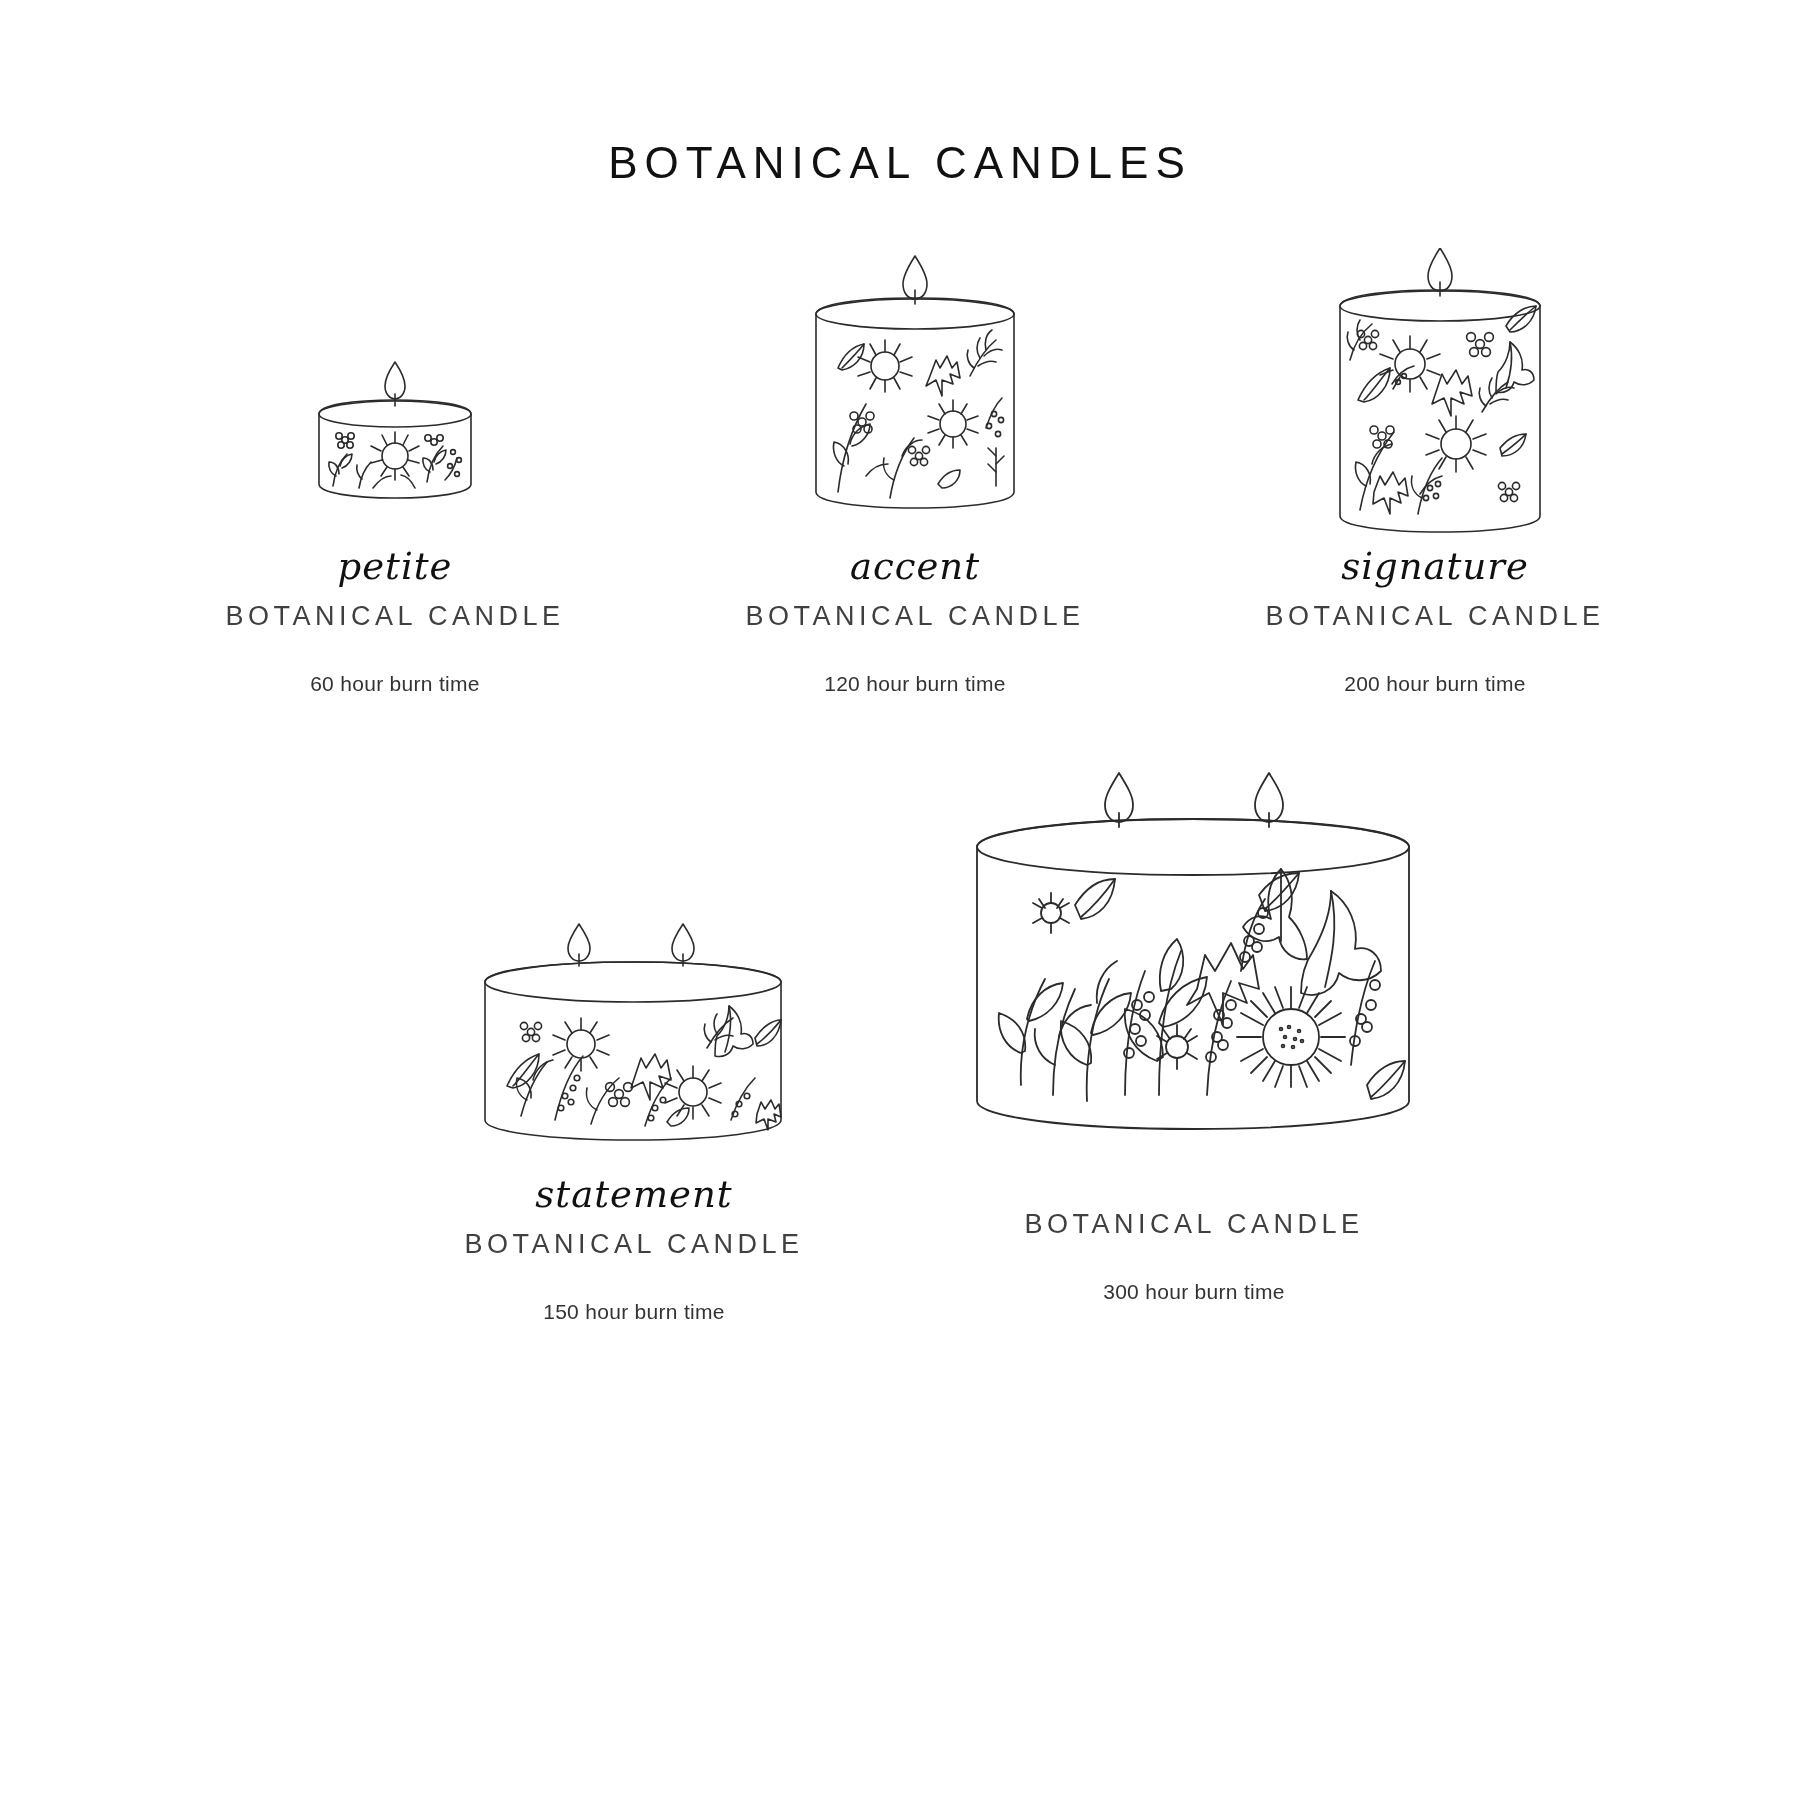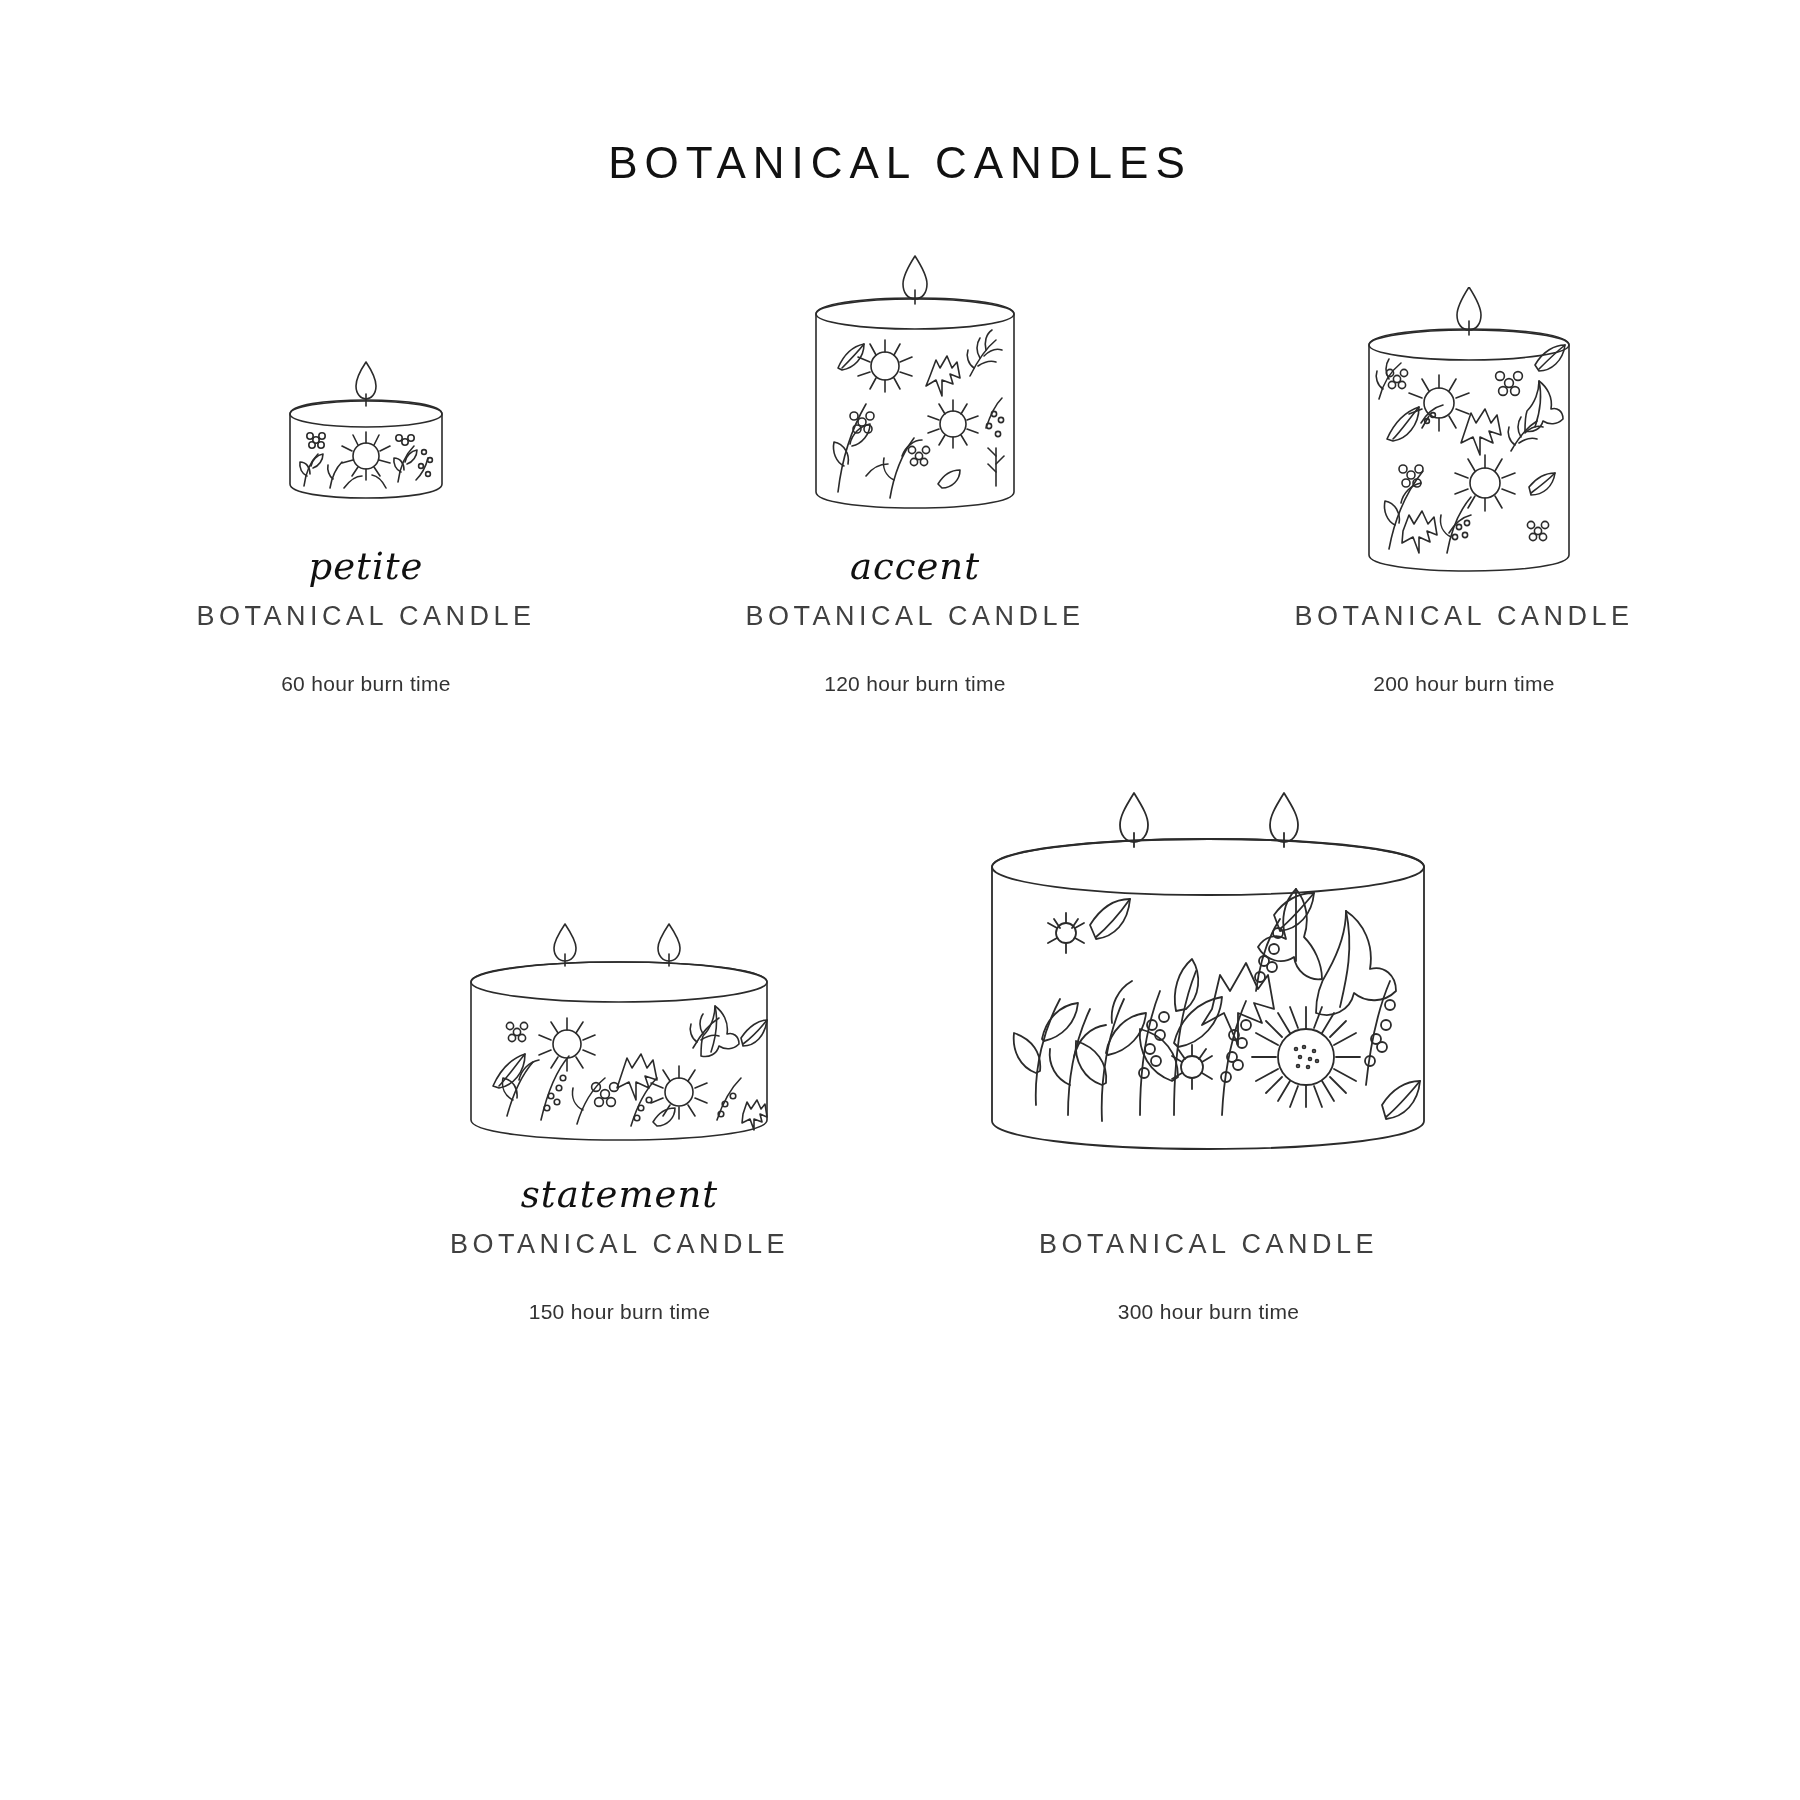--- a/index.html
+++ b/index.html
@@ -21,22 +21,21 @@
     font-size: 44px;
     font-weight: normal;
     letter-spacing: 7px;
     margin-top: 138px;
     color: #111111;
   }
 
   .row {
     display: flex;
     justify-content: center;
-    align-items: flex-end;
-    gap: 29px;
+    align-items: center;
   }
 
   
   #row-top {
     margin-top: 60px;
     padding-left: 30px;
   }
   #row-top .candle-card {
     width: 520px;
     display: flex;
@@ -369,20 +368,21 @@
               <circle cx="94" cy="128" r="2.4"></circle>
           </g>
 
           <path d="M40 112 C44 96 52 84 62 76"></path>
           <path d="M44 102 C38 98 36 90 38 84"></path>
           <path d="M50 92 C46 86 46 78 50 72"></path>
         </g>
       </svg>
     </div>
     <div class="label-block">
+      <div class="script-name">signature</div>
       <div class="sub-name">BOTANICAL CANDLE</div>
       <div class="burn">200 hour burn time</div>
     </div>
   </div>
 </div>
 
 <div class="row" id="row-bottom">
 
   <div class="candle-card" style="width:560px;">
     <div class="art" style="height:440px;">

